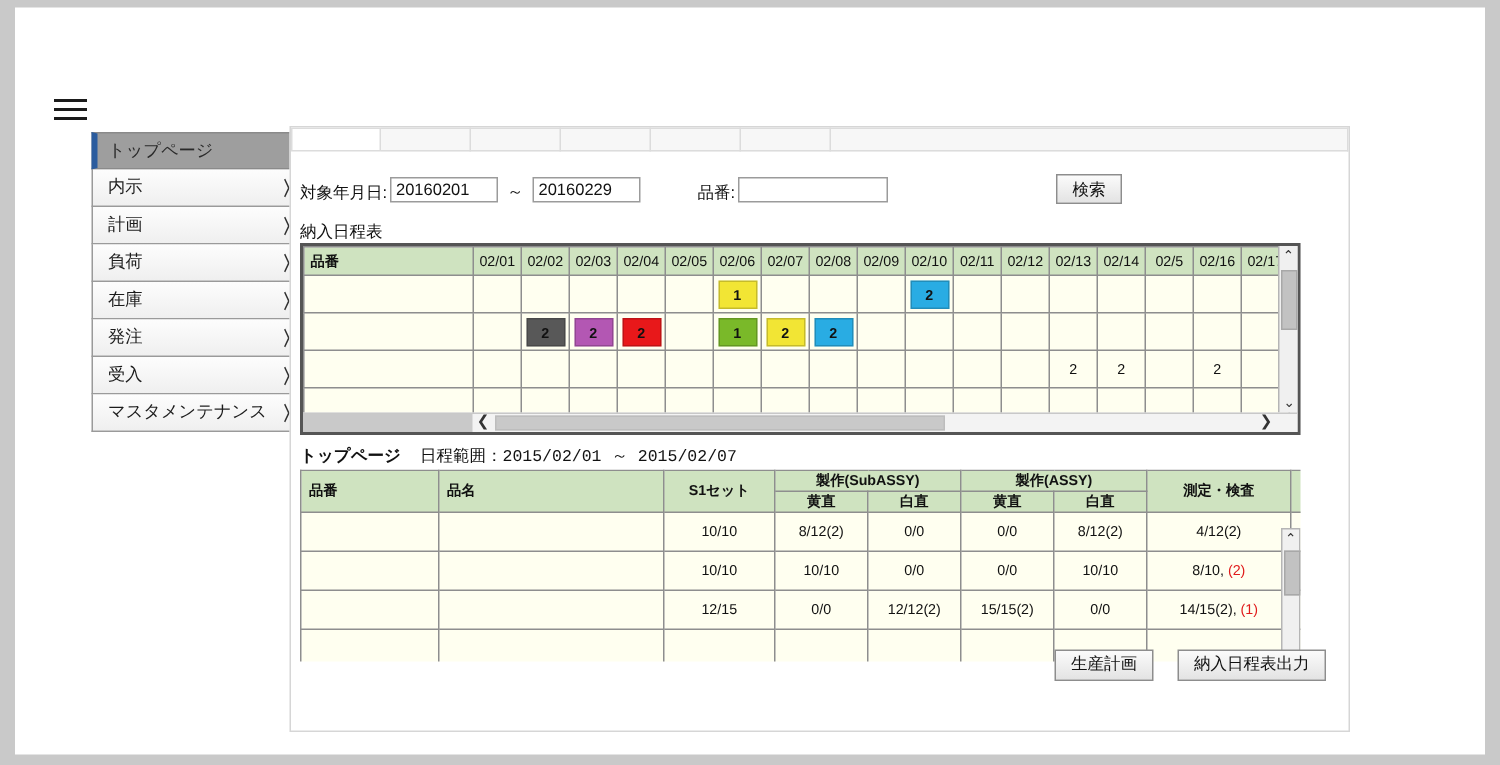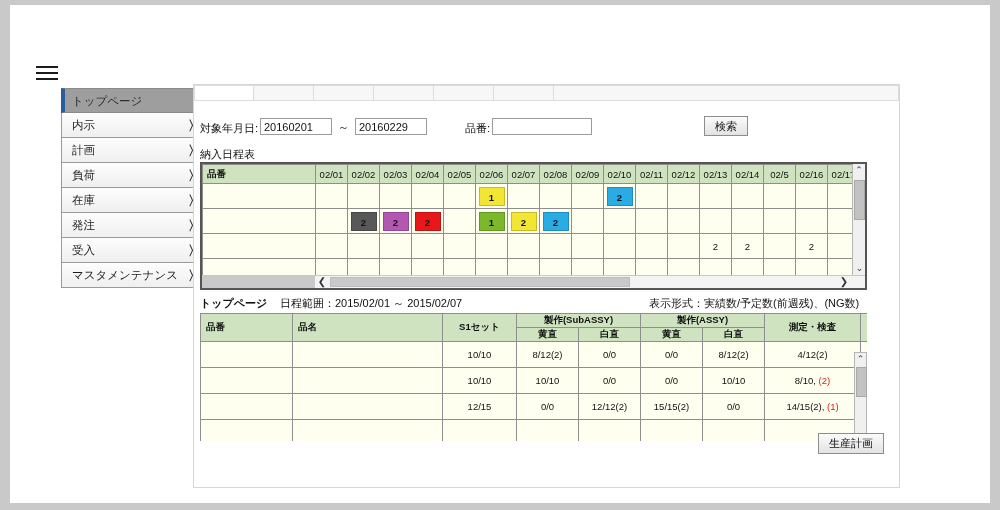--- a/index.html
+++ b/index.html
@@ -318,22 +318,21 @@
 
       <div class="hscroll">
         <div class="pad"></div>
         <div class="arw" style="left:113px">❮</div>
         <div class="hthumb" style="left:128px;width:300px"></div>
         <div class="arw" style="right:14px">❯</div>
       </div>
     </div>
 
     <div class="caption" style="left:6px;top:211px;font-weight:bold;">トップページ</div>
-    <div class="caption" style="left:86px;top:211px;">日程範囲：2015/02/01 ～ 2015/02/07</div>
-    <div class="caption" style="left:455px;top:211px;">表示形式：実績数/予定数(前週残)、(NG数)</div>
+    <div class="caption" style="left:86px;top:211px;font-family:Liberation Mono, monospace;">日程範囲：2015/02/01 ～ 2015/02/07</div>
 
     <div class="wwrap">
       <table class="wk" id="wk-table">
           <colgroup>
             <col style="width:92px">
             <col style="width:150px">
             <col style="width:74px">
             <col style="width:62px">
             <col style="width:62px">
             <col style="width:62px">
@@ -405,16 +404,17 @@
         </table>
       <div class="wvscroll">
         <div class="arw">⌃</div>
         <div class="vthumb" style="top:14px;height:30px;"></div>
         <div class="arw dn">⌄</div>
       </div>
     </div>
 
     <div class="footbtns">
       <button class="btn">生産計画</button>
+      <button class="btn">納入日程表出力</button>
     </div>
 
   </div>
 </div>
 
 </body></html>

